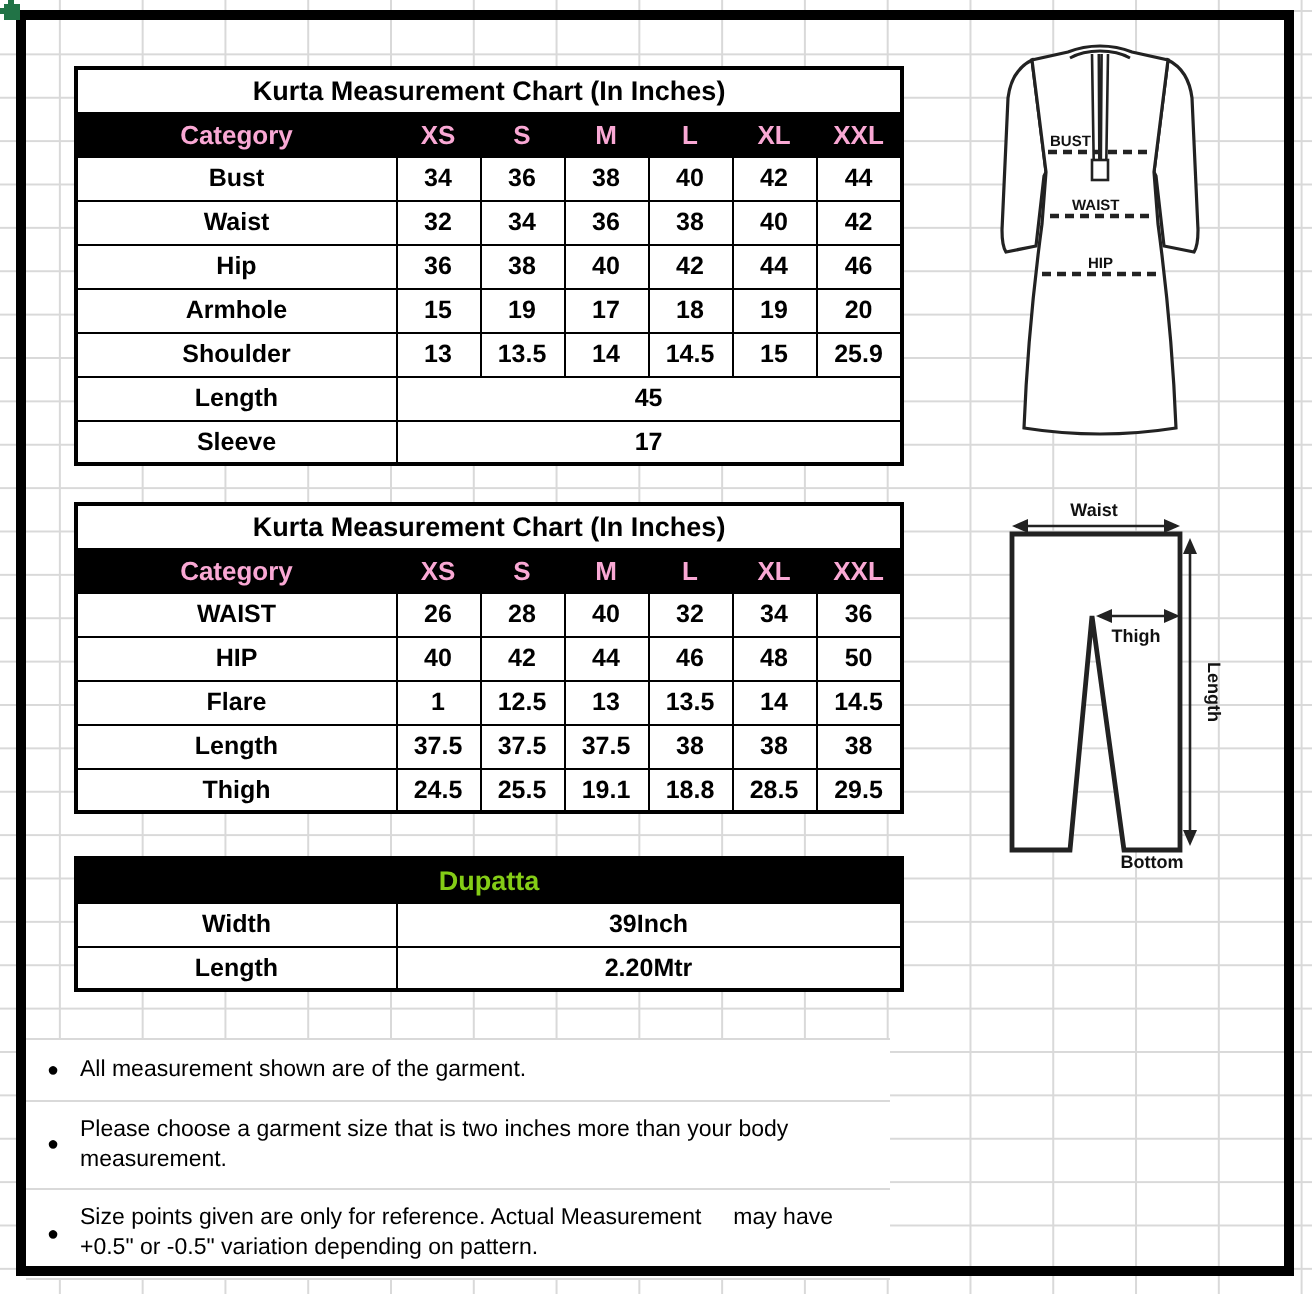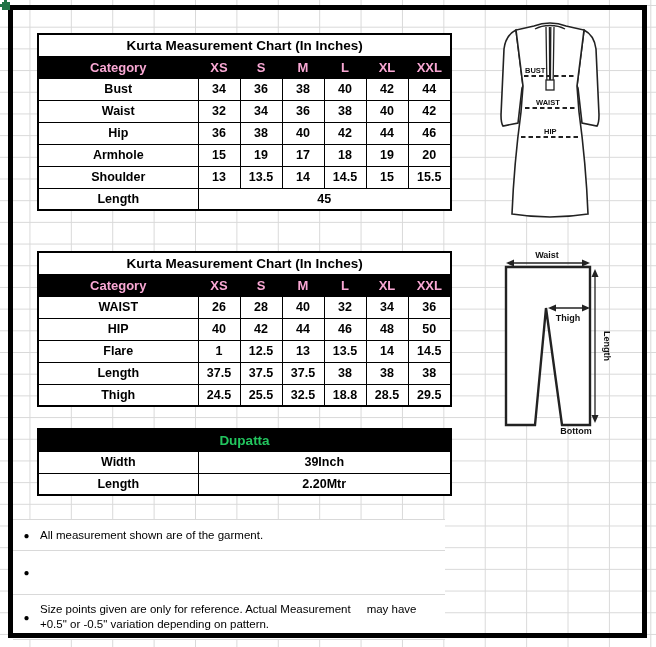--- a/index.html
+++ b/index.html
@@ -26,21 +26,21 @@
     width:413px;border:2.5px solid #000;background:#fff;z-index:2;
   }
   table.chart td{
     border:1.5px solid #000;text-align:center;vertical-align:middle;
     font-weight:bold;font-size:12.5px;color:#000;background:#fff;padding:0;
     overflow:hidden;white-space:nowrap;
   }
   table.chart tr{height:22px;}
   table.chart tr.title td{font-size:13.5px;}
   table.chart tr.head td{background:#000;color:#f9a8d4;font-size:13px;}
-  table.chart tr.title-dark td{background:#000;color:#22c55e;font-size:13.5px;margin-top:16px;}
+  table.chart tr.title-dark td{background:#000;color:#84cc16;font-size:13.5px;margin-top:16px;}
   #kurta-table{left:37px;top:33px;}
   #bottom-table{left:37px;top:251px;}
   #dupatta-table{left:37px;top:428px;}
 
   .notes{position:absolute;left:13px;top:519px;width:432px;background:#fff;z-index:2;}
   .note{display:flex;align-items:center;border-top:1px solid #d9d9d9;background:#fff;}
   .note:last-child{border-bottom:1px solid #d9d9d9;}
   .note-b1{height:30px;}
   .note-b2{height:43px;}
   .note-b3{height:44px;}
@@ -121,25 +121,29 @@
     <td>19</td>
     <td>20</td>
   </tr>
   <tr>
     <td>Shoulder</td>
     <td>13</td>
     <td>13.5</td>
     <td>14</td>
     <td>14.5</td>
     <td>15</td>
-    <td>15.5</td>
+    <td>25.9</td>
   </tr>
   <tr>
     <td>Length</td>
     <td colspan="6">45</td>
+  </tr>
+  <tr>
+    <td>Sleeve</td>
+    <td colspan="6">17</td>
   </tr>
 </tbody>
   </table>
 
 <table class="chart" id="bottom-table">
   <colgroup>
       <col style="width:160px">
       <col style="width:42px">
       <col style="width:42px">
       <col style="width:42px">
@@ -193,21 +197,21 @@
     <td>37.5</td>
     <td>37.5</td>
     <td>38</td>
     <td>38</td>
     <td>38</td>
   </tr>
   <tr>
     <td>Thigh</td>
     <td>24.5</td>
     <td>25.5</td>
-    <td>32.5</td>
+    <td>19.1</td>
     <td>18.8</td>
     <td>28.5</td>
     <td>29.5</td>
   </tr>
 </tbody>
   </table>
 
 <table class="chart" id="dupatta-table">
   <colgroup>
       <col style="width:160px">
@@ -228,20 +232,22 @@
 </tbody>
   </table>
 
 <div class="notes">
   <div class="note note-b1">
     <span class="bullet">●</span>
     <span class="note-text">All measurement shown are of the garment.</span>
   </div>
   <div class="note note-b2">
     <span class="bullet">●</span>
+    <span class="note-text">Please choose a garment size that is two inches more than your body
+measurement.</span>
   </div>
   <div class="note note-b3">
     <span class="bullet">●</span>
     <span class="note-text">Size points given are only for reference. Actual Measurement&nbsp;&nbsp;&nbsp;&nbsp; may have
 +0.5" or -0.5" variation depending on pattern.</span>
   </div>
 </div>
 
 <svg id="kurta-svg" width="112" height="224" viewBox="0 0 112 224">
 

